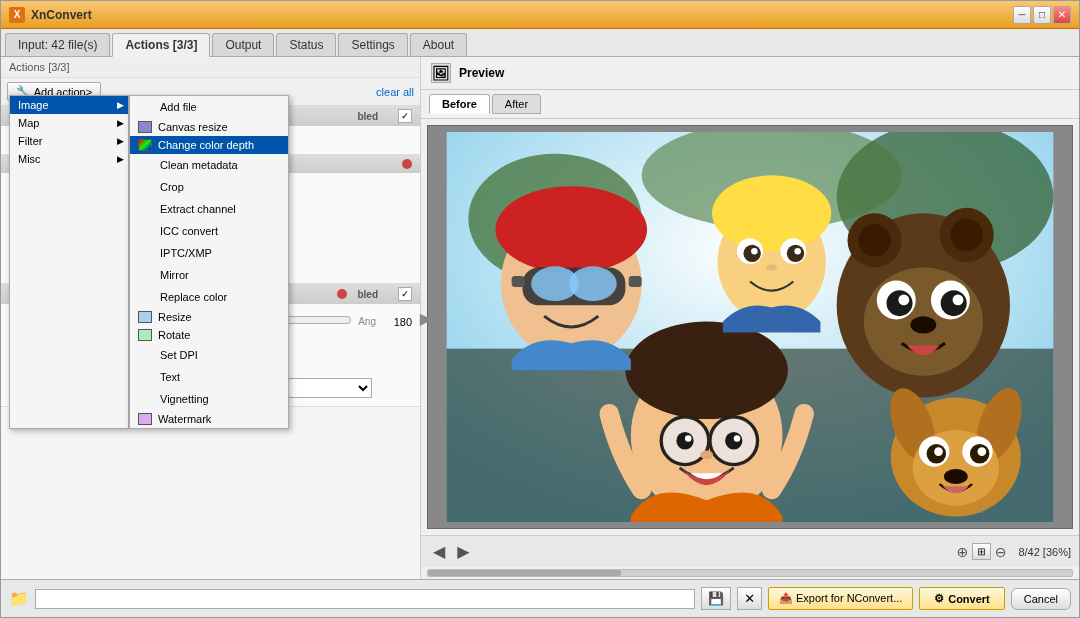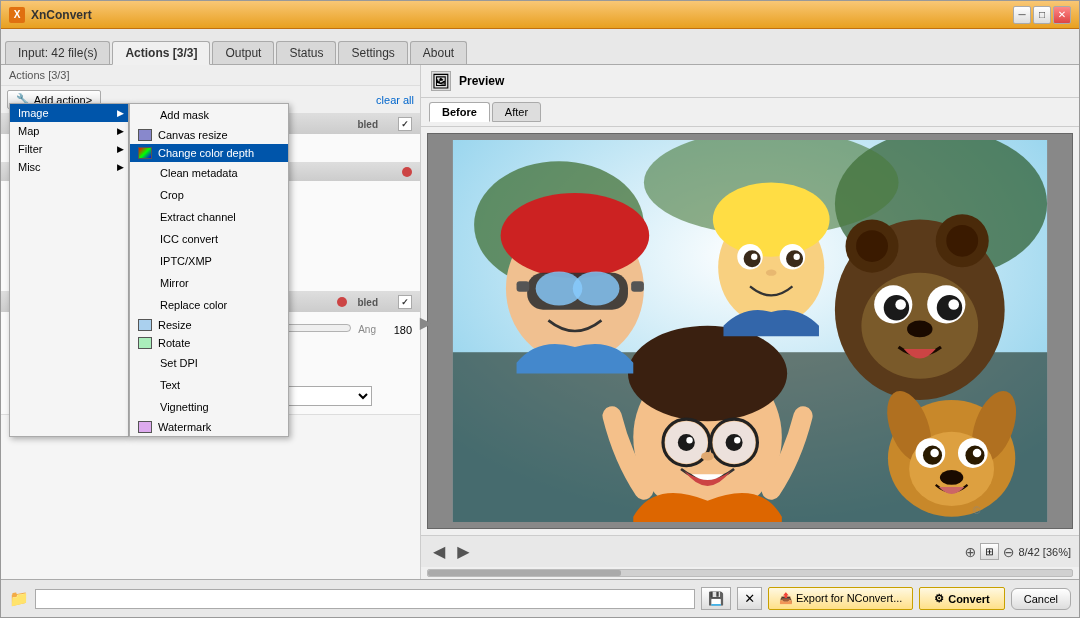--- a/index.html
+++ b/index.html
@@ -70,21 +70,21 @@
     }
 
     .tb-btn.close { background: linear-gradient(to bottom, #f88, #d44); color: white; }
 
     
     .tab-bar {
       background: #e8e8e8;
       border-bottom: 1px solid #aaa;
       display: flex;
       align-items: flex-end;
-      padding-top: 12px;
+      padding-top: 4px;
       padding-left: 4px;
       gap: 2px;
     }
 
     .tab {
       padding: 4px 12px;
       border: 1px solid #aaa;
       border-bottom: none;
       background: #d8d8d8;
       cursor: pointer;
@@ -394,20 +394,21 @@
       background: linear-gradient(to bottom, #fff, #ddd);
       border: 1px solid #aaa;
       cursor: pointer;
       font-size: 10px;
       padding: 2px 4px;
     }
 
     .prev-page-info {
       font-size: 11px;
       color: #333;
+      margin-left: 8px;
     }
 
     
     .bottom-bar {
       height: 38px;
       border-top: 1px solid #aaa;
       background: #e8e8e8;
       display: flex;
       align-items: center;
       padding: 0 8px;
@@ -698,21 +699,21 @@
           </div>
           <div class="menu-item">
             <span>Misc</span>
             <span class="arrow">▶</span>
           </div>
         </div>
 
         <div class="submenu-popup">
           <div class="submenu-item">
             <span class="submenu-icon"></span>
-            <span>Add mask</span>
+            <span>Add file</span>
           </div>
           <div class="submenu-item">
             <span class="submenu-icon" style="background:#8888cc;width:14px;height:12px;display:inline-block;border:1px solid #555;"></span>
             <span>Canvas resize</span>
           </div>
           <div class="submenu-item highlighted">
             <span class="submenu-icon" style="background:linear-gradient(135deg,#ff0000,#00ff00,#0000ff);width:14px;height:12px;display:inline-block;border:1px solid #555;"></span>
             <span>Change color depth</span>
           </div>
           <div class="submenu-item">

